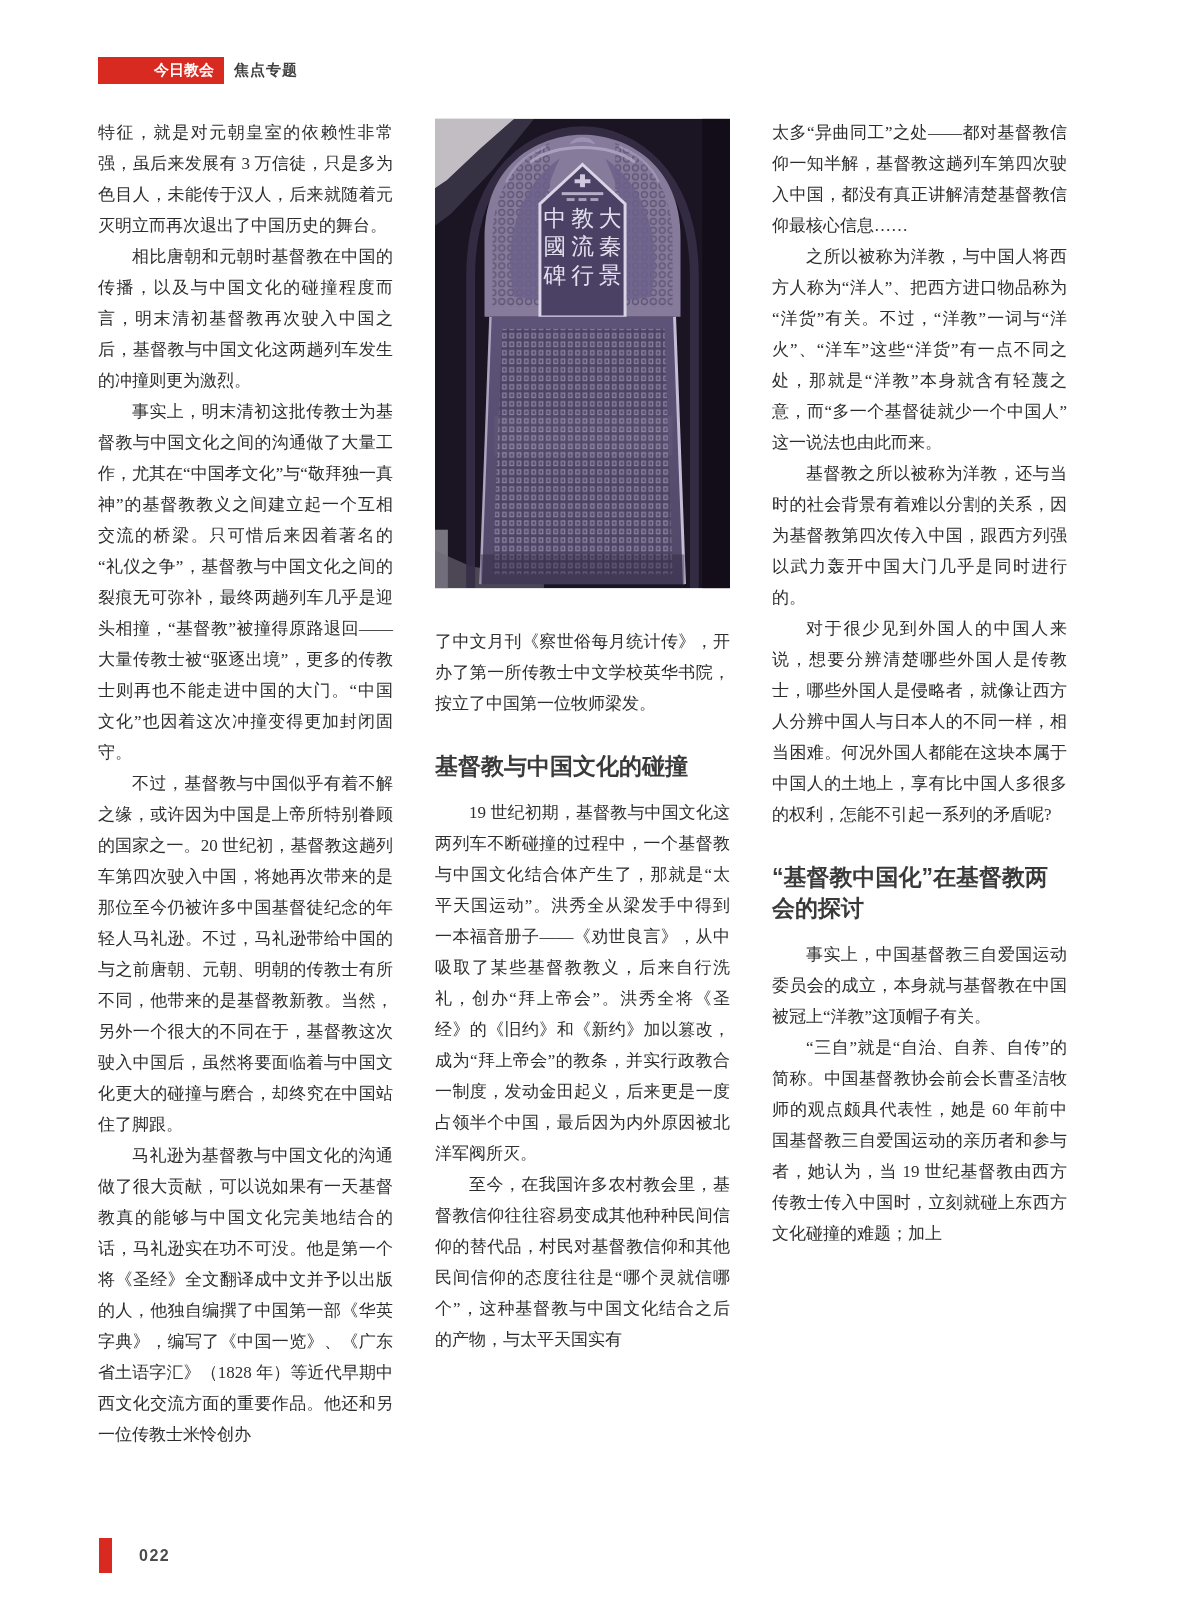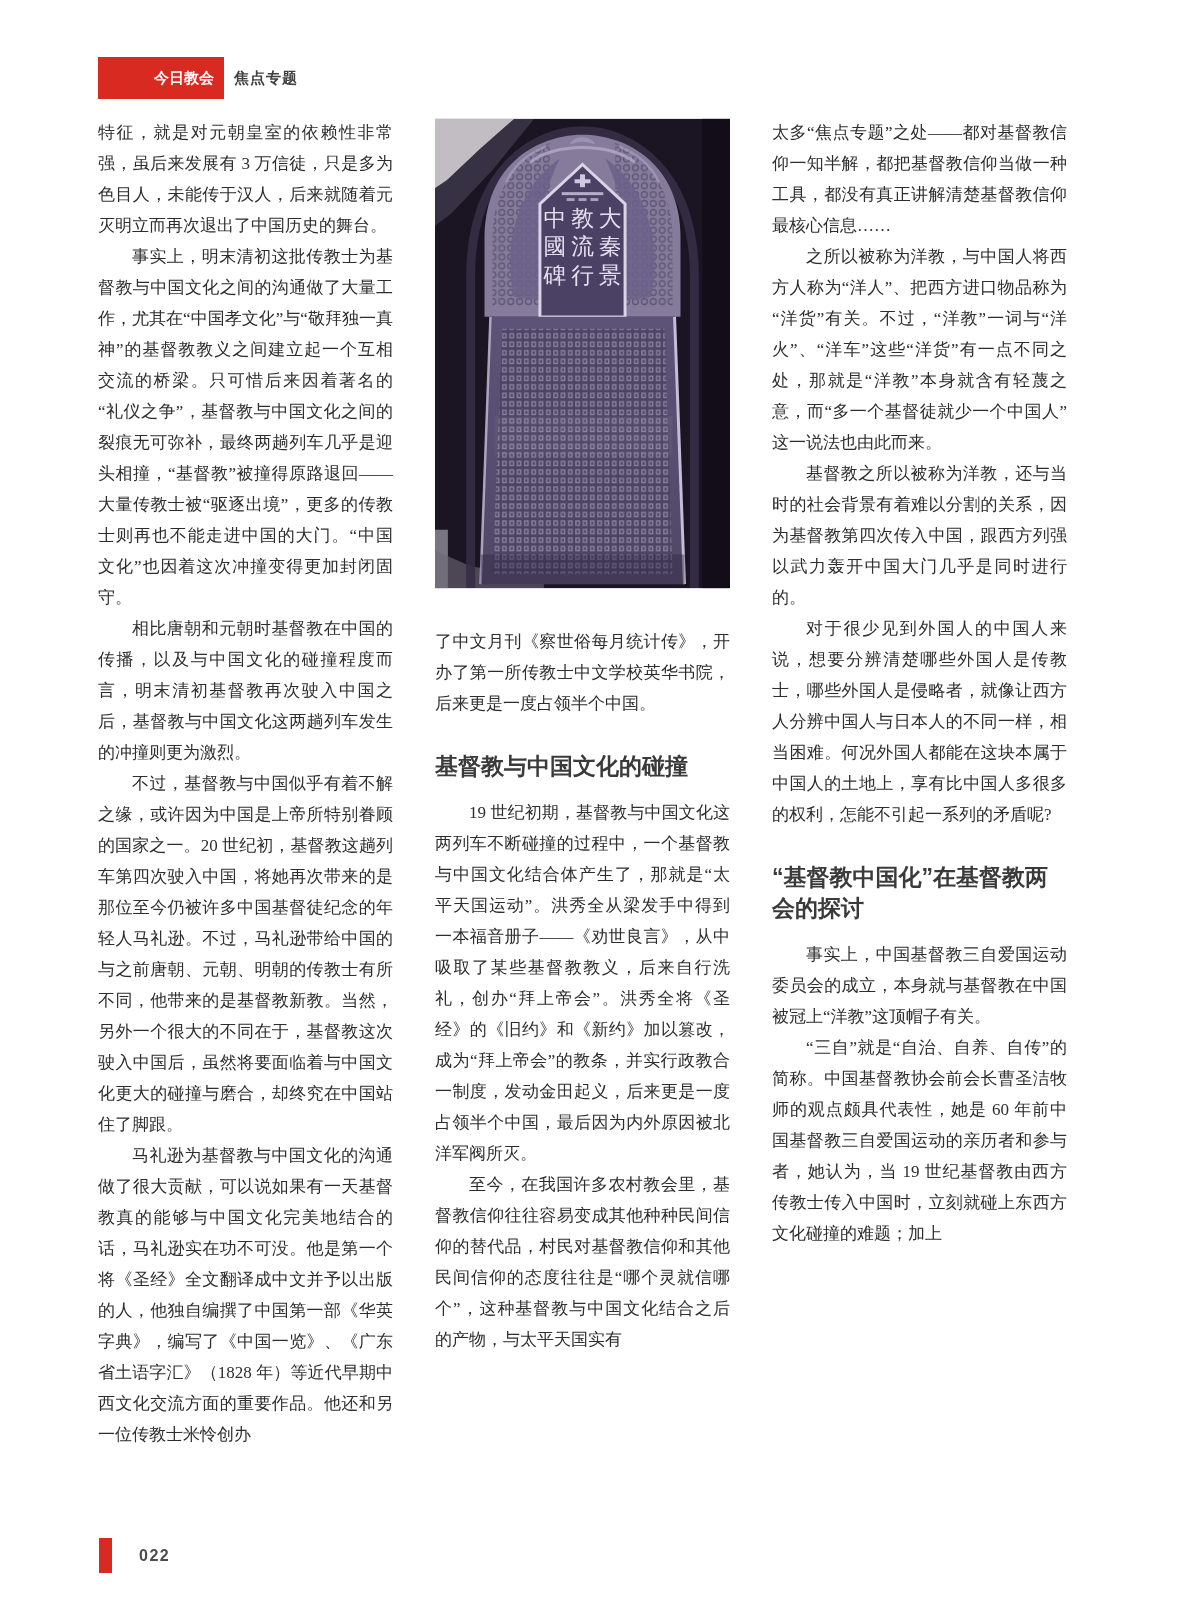--- a/index.html
+++ b/index.html
@@ -1,20 +1,20 @@
 <!DOCTYPE html>
 <html lang="zh"><head>
 <meta charset="utf-8">
 <style>
   html,body{margin:0;padding:0;background:#e8e8e8;}
   .page{position:relative;width:1200px;height:1617px;background:#ffffff;margin:0 auto;overflow:hidden;
         font-family:"Liberation Serif",serif;}
   
   .header{position:absolute;left:98px;top:57px;display:flex;align-items:center;}
-  .brand-box{width:126px;height:42px;display:flex;align-items:center;justify-content:flex-end;
+  .brand-box{width:126px;height:27px;display:flex;align-items:center;justify-content:flex-end;
              padding-right:10px;box-sizing:border-box;
              font-family:"Liberation Sans",sans-serif;font-weight:bold;font-size:15px;color:#ffffff;}
   .section-label{margin-left:10px;font-family:"Liberation Sans",sans-serif;font-weight:bold;
                  font-size:15px;color:#404040;letter-spacing:1px;}
   
   .content{position:absolute;left:98px;top:117px;display:flex;gap:42px;}
   .col{width:295px;}
   .para{margin:0;font-size:17px;line-height:31px;color:#2d2d2d;text-align:justify;
         font-family:Liberation Serif, serif;}
   .para.indent{text-indent:2em;}
@@ -39,22 +39,22 @@
     <div class="brand-box" style="background:#d92a22;">
       <span>今日教会</span>
     </div>
     <span class="section-label">焦点专题</span>
   </div>
 
   <div class="content">
 
     <div class="col">
         <p class="para">特征，就是对元朝皇室的依赖性非常强，虽后来发展有 3 万信徒，只是多为色目人，未能传于汉人，后来就随着元灭明立而再次退出了中国历史的舞台。</p>
+        <p class="para indent">相比唐朝和元朝时基督教在中国的传播，以及与中国文化的碰撞程度而言，明末清初基督教再次驶入中国之后，基督教与中国文化这两趟列车发生的冲撞则更为激烈。</p>
         <p class="para indent">事实上，明末清初这批传教士为基督教与中国文化之间的沟通做了大量工作，尤其在“中国孝文化”与“敬拜独一真神”的基督教教义之间建立起一个互相交流的桥梁。只可惜后来因着著名的“礼仪之争”，基督教与中国文化之间的裂痕无可弥补，最终两趟列车几乎是迎头相撞，“基督教”被撞得原路退回——大量传教士被“驱逐出境”，更多的传教士则再也不能走进中国的大门。“中国文化”也因着这次冲撞变得更加封闭固守。</p>
-        <p class="para indent">相比唐朝和元朝时基督教在中国的传播，以及与中国文化的碰撞程度而言，明末清初基督教再次驶入中国之后，基督教与中国文化这两趟列车发生的冲撞则更为激烈。</p>
         <p class="para indent">不过，基督教与中国似乎有着不解之缘，或许因为中国是上帝所特别眷顾的国家之一。20 世纪初，基督教这趟列车第四次驶入中国，将她再次带来的是那位至今仍被许多中国基督徒纪念的年轻人马礼逊。不过，马礼逊带给中国的与之前唐朝、元朝、明朝的传教士有所不同，他带来的是基督教新教。当然，另外一个很大的不同在于，基督教这次驶入中国后，虽然将要面临着与中国文化更大的碰撞与磨合，却终究在中国站住了脚跟。</p>
         <p class="para indent">马礼逊为基督教与中国文化的沟通做了很大贡献，可以说如果有一天基督教真的能够与中国文化完美地结合的话，马礼逊实在功不可没。他是第一个将《圣经》全文翻译成中文并予以出版的人，他独自编撰了中国第一部《华英字典》，编写了《中国一览》、《广东省土语字汇》（1828 年）等近代早期中西文化交流方面的重要作品。他还和另一位传教士米怜创办</p>
       </div>
 
     <div class="col">
       <div class="stele-figure">
         <svg viewBox="0 0 298 474" width="295" height="471" xmlns="http://www.w3.org/2000/svg">
           <defs>
             <pattern id="inscr" width="7.4" height="8.6" patternUnits="userSpaceOnUse">
               <rect x="1.1" y="1.3" width="4.8" height="5.6" fill="#c9c2da" opacity="0.5"></rect>
@@ -119,29 +119,29 @@
             <path d="M56,200 L46,470" stroke="#b9b0cc" stroke-width="2.5" fill="none" opacity="0.9"></path>
             <path d="M242,200 L252,470" stroke="#cdc5dc" stroke-width="3" fill="none" opacity="0.95"></path>
             <path d="M68,212 H232 L240,460 H58 Z" fill="#4c4365"></path>
             <path d="M68,212 H232 L240,460 H58 Z" fill="url(#inscr)"></path>
             <rect x="60" y="300" width="180" height="40" fill="#ffffff" opacity="0.04"></rect>
             <rect x="46" y="440" width="206" height="30" fill="#2e2740" opacity="0.45"></rect>
           </g>
         </svg>
       </div>
       <div>
-          <p class="para">了中文月刊《察世俗每月统计传》，开办了第一所传教士中文学校英华书院，后来更是一度占领半个中国。</p>
+          <p class="para">了中文月刊《察世俗每月统计传》，开办了第一所传教士中文学校英华书院，按立了中国第一位牧师梁发。</p>
           <h2 class="heading">基督教与中国文化的碰撞</h2>
           <p class="para indent">19 世纪初期，基督教与中国文化这两列车不断碰撞的过程中，一个基督教与中国文化结合体产生了，那就是“太平天国运动”。洪秀全从梁发手中得到一本福音册子——《劝世良言》，从中吸取了某些基督教教义，后来自行洗礼，创办“拜上帝会”。洪秀全将《圣经》的《旧约》和《新约》加以篡改，成为“拜上帝会”的教条，并实行政教合一制度，发动金田起义，后来更是一度占领半个中国，最后因为内外原因被北洋军阀所灭。</p>
           <p class="para indent">至今，在我国许多农村教会里，基督教信仰往往容易变成其他种种民间信仰的替代品，村民对基督教信仰和其他民间信仰的态度往往是“哪个灵就信哪个”，这种基督教与中国文化结合之后的产物，与太平天国实有</p>
         </div>
     </div>
 
     <div class="col">
-        <p class="para">太多“焦点专题”之处——都对基督教信仰一知半解，都把基督教信仰当做一种工具，都没有真正讲解清楚基督教信仰最核心信息……</p>
+        <p class="para">太多“异曲同工”之处——都对基督教信仰一知半解，基督教这趟列车第四次驶入中国，都没有真正讲解清楚基督教信仰最核心信息……</p>
         <p class="para indent">之所以被称为洋教，与中国人将西方人称为“洋人”、把西方进口物品称为“洋货”有关。不过，“洋教”一词与“洋火”、“洋车”这些“洋货”有一点不同之处，那就是“洋教”本身就含有轻蔑之意，而“多一个基督徒就少一个中国人”这一说法也由此而来。</p>
         <p class="para indent">基督教之所以被称为洋教，还与当时的社会背景有着难以分割的关系，因为基督教第四次传入中国，跟西方列强以武力轰开中国大门几乎是同时进行的。</p>
         <p class="para indent">对于很少见到外国人的中国人来说，想要分辨清楚哪些外国人是传教士，哪些外国人是侵略者，就像让西方人分辨中国人与日本人的不同一样，相当困难。何况外国人都能在这块本属于中国人的土地上，享有比中国人多很多的权利，怎能不引起一系列的矛盾呢?</p>
         <h2 class="heading">“基督教中国化”在基督教两会的探讨</h2>
         <p class="para indent">事实上，中国基督教三自爱国运动委员会的成立，本身就与基督教在中国被冠上“洋教”这顶帽子有关。</p>
         <p class="para indent">“三自”就是“自治、自养、自传”的简称。中国基督教协会前会长曹圣洁牧师的观点颇具代表性，她是 60 年前中国基督教三自爱国运动的亲历者和参与者，她认为，当 19 世纪基督教由西方传教士传入中国时，立刻就碰上东西方文化碰撞的难题；加上</p>
       </div>
 
   </div>
 

